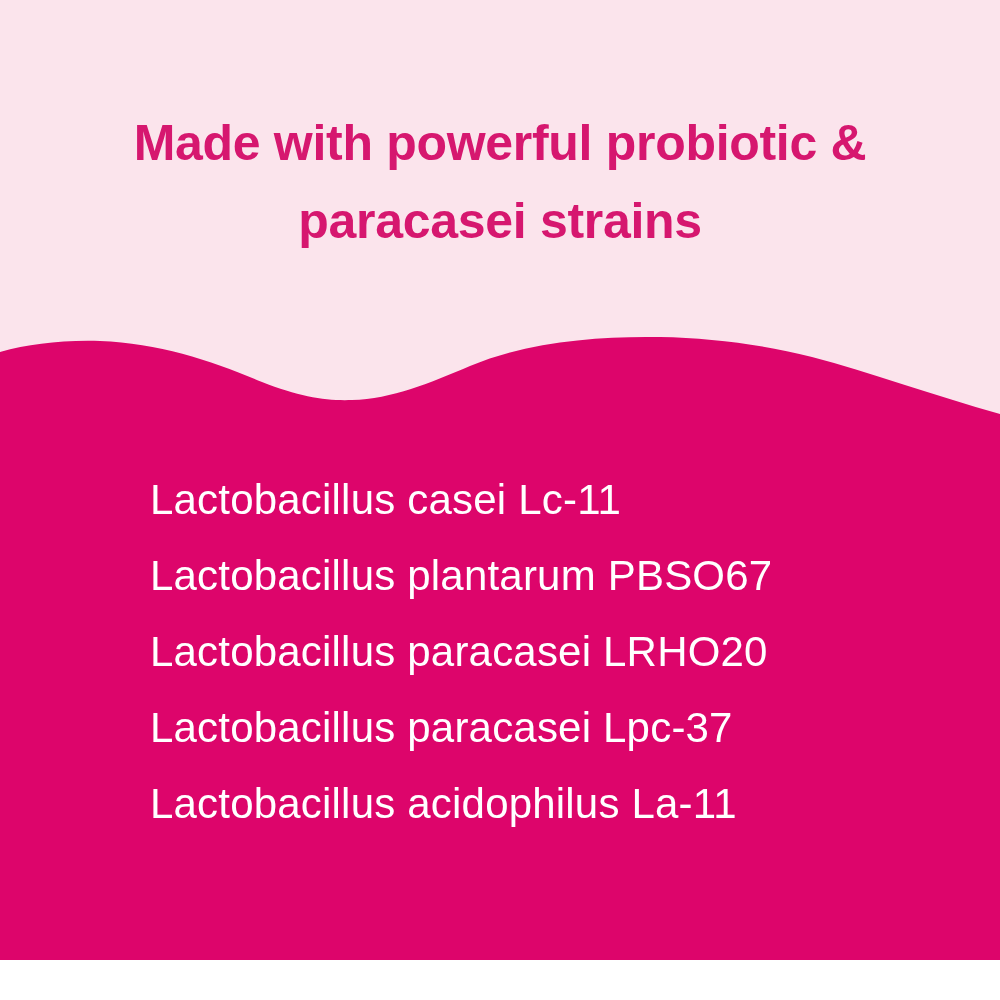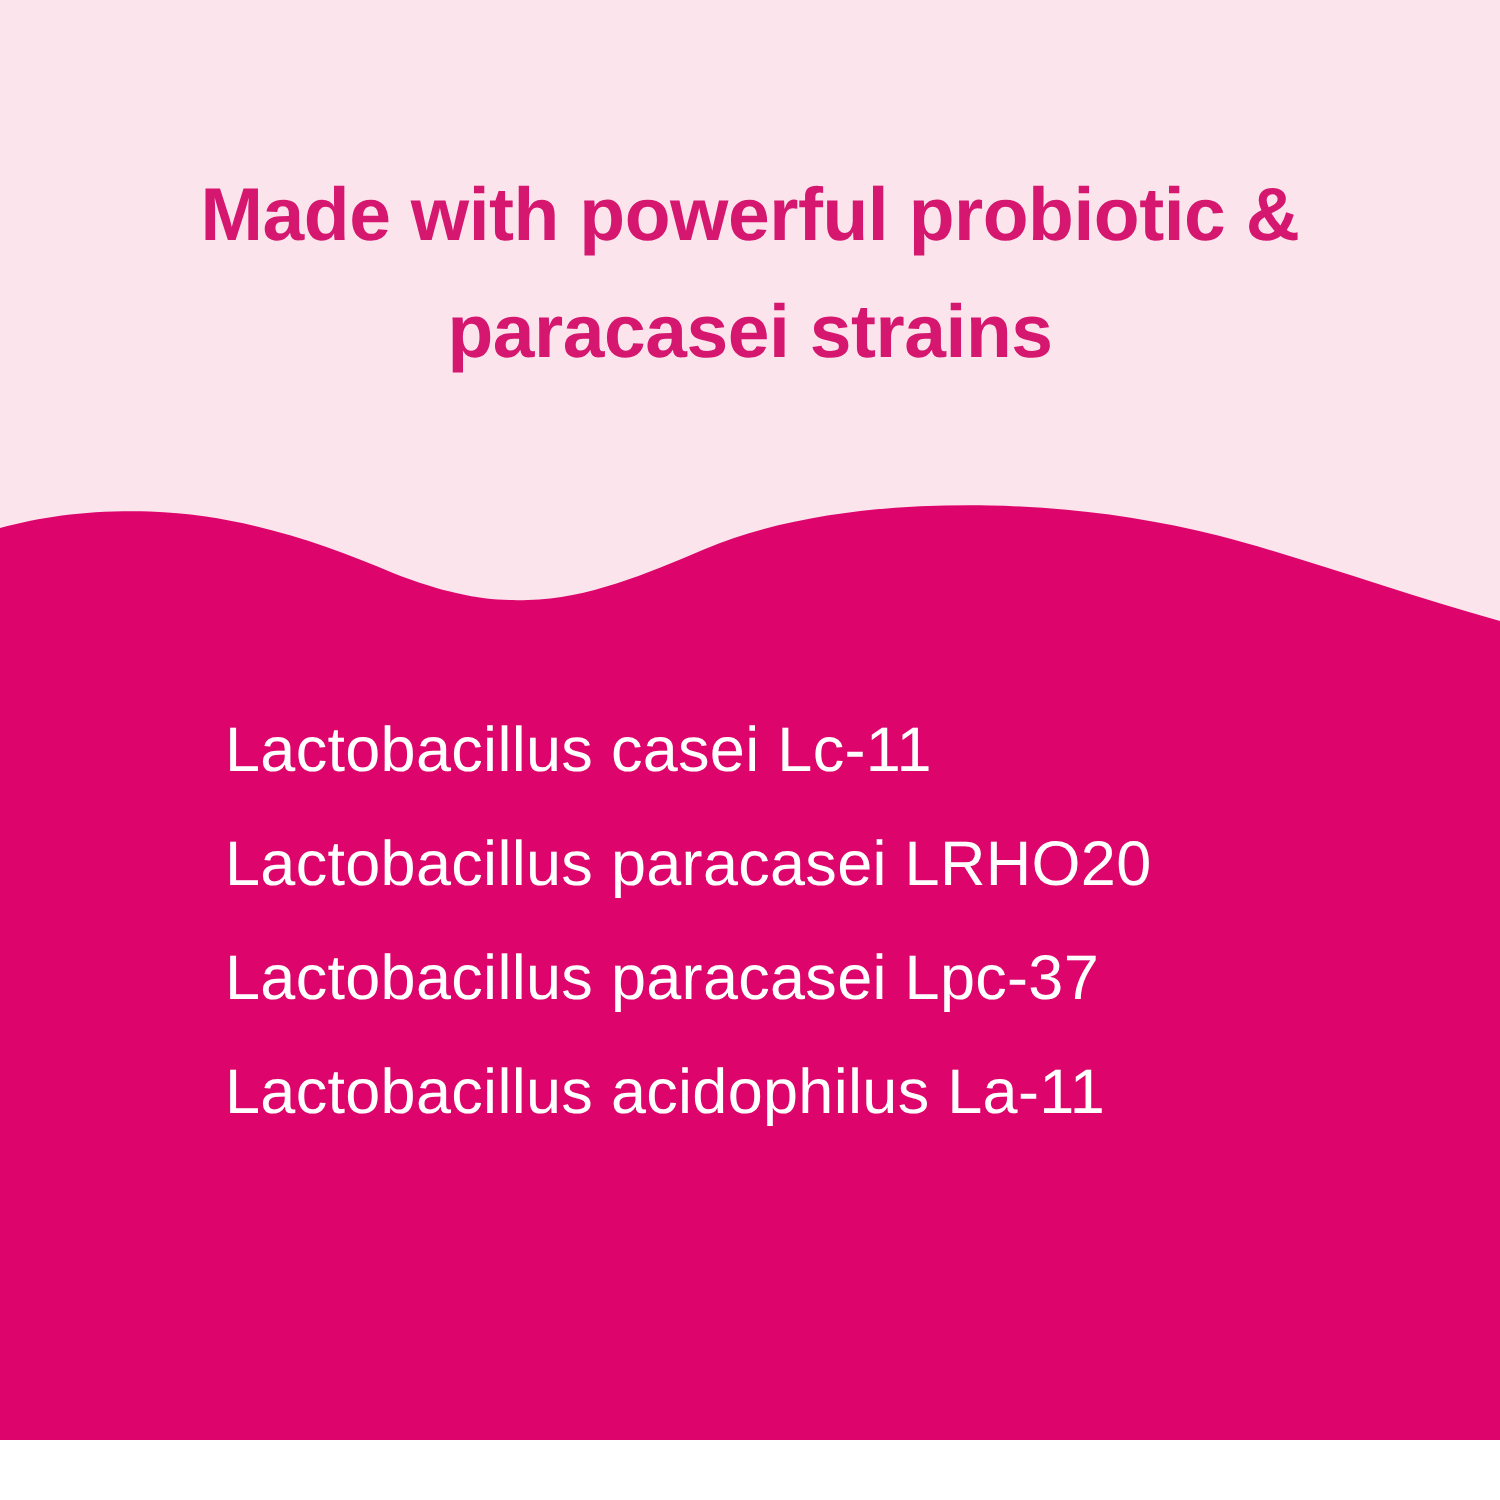--- a/index.html
+++ b/index.html
@@ -112,18 +112,19 @@
     </svg>
   </div>
 
   <div class="headline">
     <span class="hl-line">Made with powerful probiotic &amp;</span>
     <span class="hl-line">paracasei strains</span>
   </div>
 
   <ul class="strain-list">
     <li class="strain-item">Lactobacillus casei Lc-11</li>
+    <li class="strain-item">Lactobacillus plantarum PBSO67</li>
     <li class="strain-item">Lactobacillus paracasei LRHO20</li>
     <li class="strain-item">Lactobacillus paracasei Lpc-37</li>
     <li class="strain-item">Lactobacillus acidophilus La-11</li>
   </ul>
 
 </div>
 
 </body></html>

